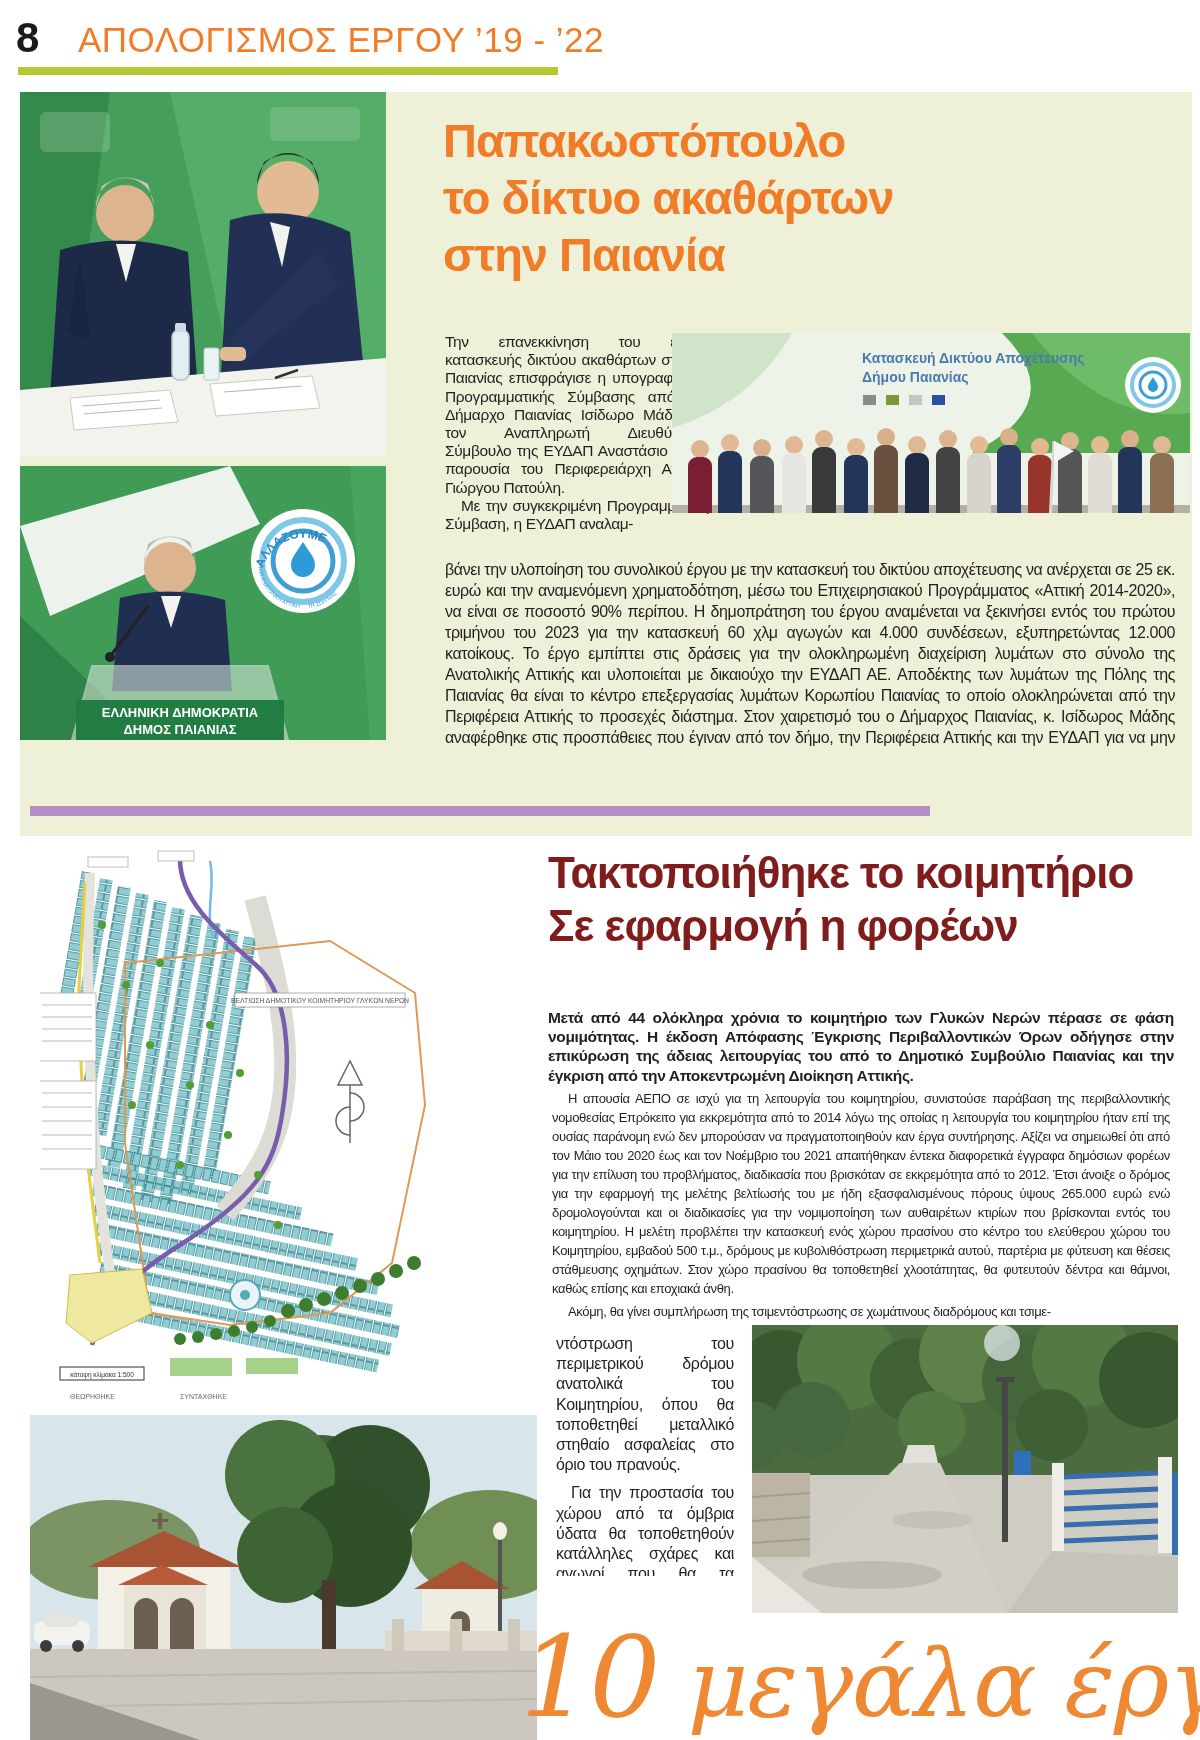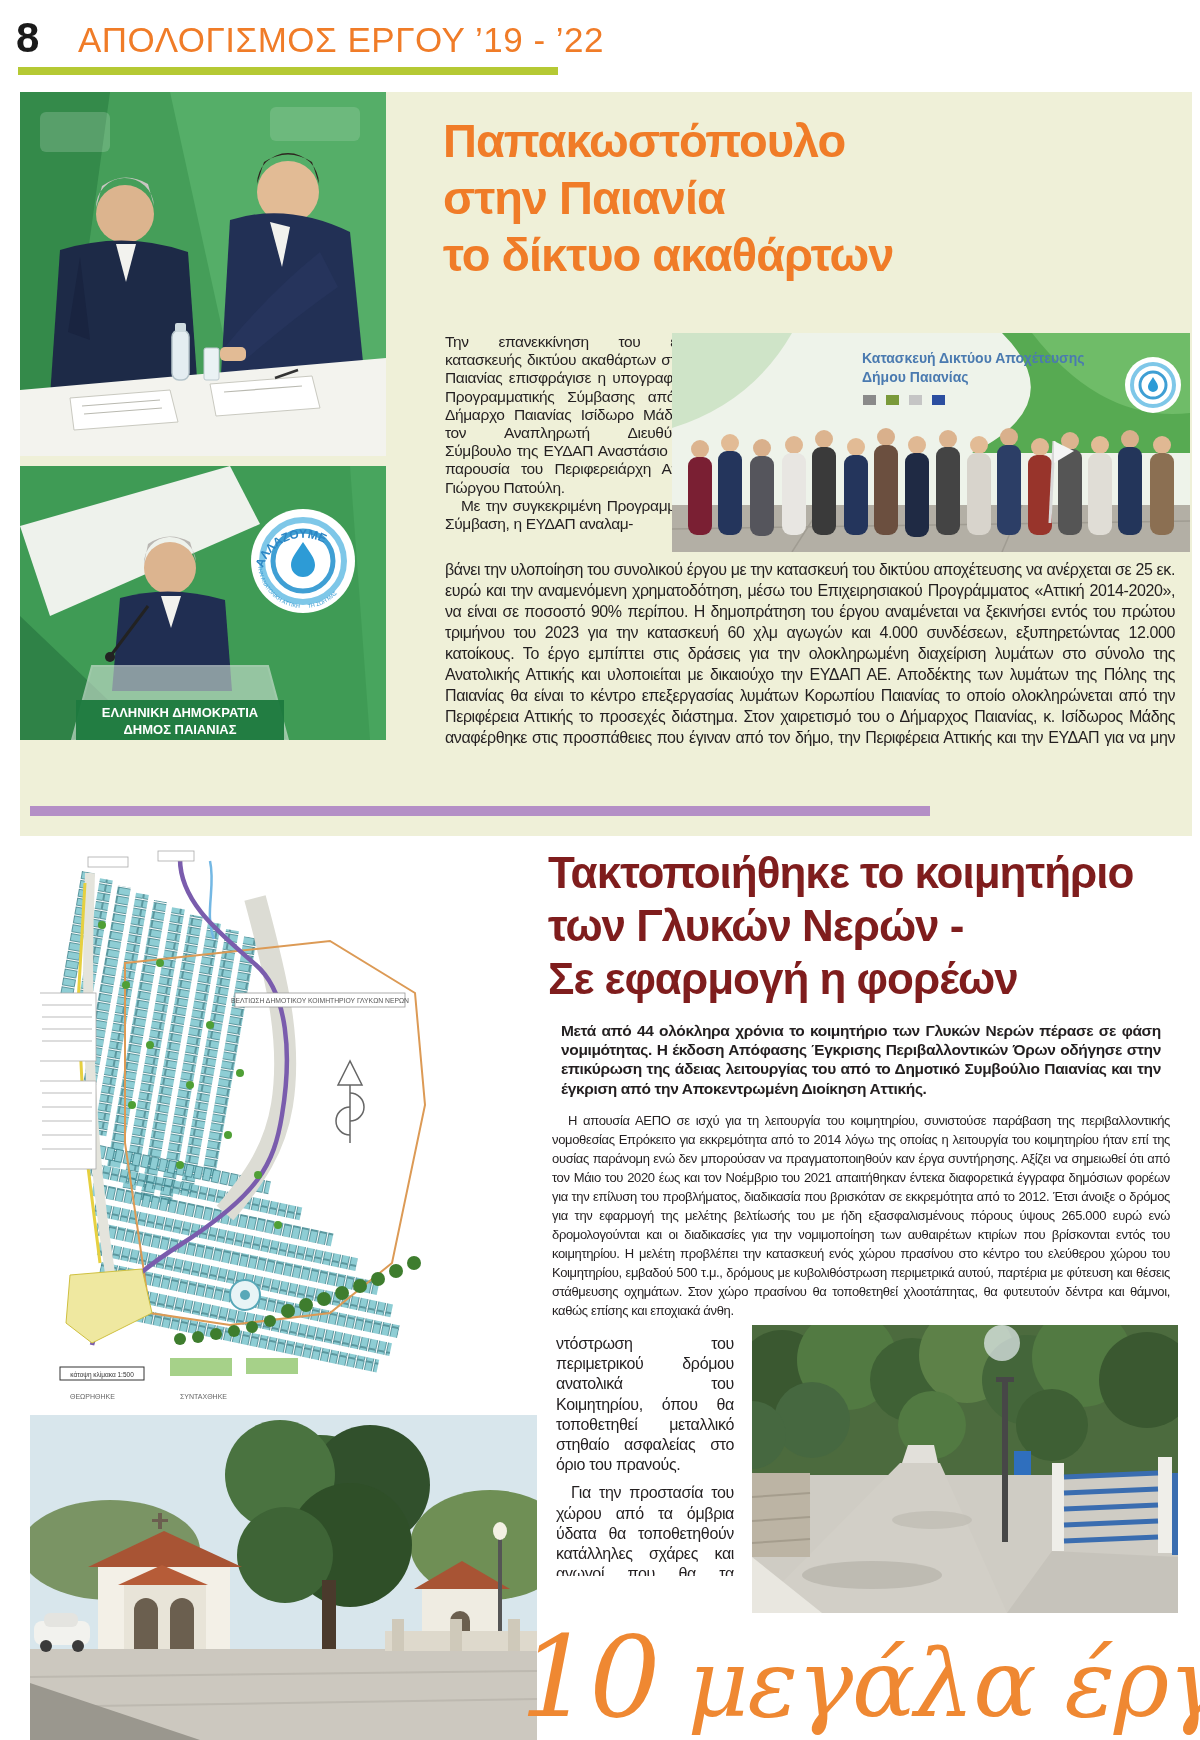--- a/index.html
+++ b/index.html
@@ -13,29 +13,29 @@
   
   .cream{left:20px;top:92px;width:1172px;height:744px;background:#eff0d8;}
   .photo{overflow:hidden;}
   .photo svg{display:block;}
   .a1-photo1{left:20px;top:92px;width:366px;height:364px;}
   .a1-photo2{left:20px;top:466px;width:366px;height:274px;}
   .a1-headline{left:443px;top:112px;font-size:47px;line-height:57px;font-weight:bold;color:#f07c28;letter-spacing:-1px;}
   .a1-col{left:445px;top:333px;width:264px;height:224px;overflow:hidden;}
   .a1-col p{margin:0;font-size:15.5px;line-height:18.2px;letter-spacing:-.35px;text-align:justify;}
   .a1-col p+p{text-indent:16px;}
-  .a1-group{left:672px;top:333px;width:518px;height:219px;}
+  .a1-group{left:672px;top:333px;width:518px;height:180px;}
   .a1-wide{left:445px;top:559px;width:730px;height:192px;font-size:16px;line-height:21px;
            letter-spacing:-.4px;text-align:justify;overflow:hidden;}
   .purple-bar{left:30px;top:806px;width:900px;height:10px;background:#b48fc6;}
   
   .a2-plan{left:30px;top:843px;width:440px;height:565px;background:#fff;}
   .a2-headline{left:548px;top:846px;font-size:44px;line-height:53px;font-weight:bold;color:#7f1d1d;letter-spacing:-1px;}
   .a2-text{left:548px;top:1008px;width:626px;height:312px;overflow:hidden;}
-  .a2-text .intro{margin:13px;font-weight:bold;font-size:15.5px;line-height:19.2px;letter-spacing:-.35px;text-align:justify;}
+  .a2-text .intro{margin:0;font-weight:bold;font-size:15.5px;line-height:19.2px;letter-spacing:-.35px;text-align:justify;}
   .a2-text .body{margin:4px;font-size:13px;line-height:19px;letter-spacing:-.35px;text-align:justify;text-indent:16px;}
   .a2-col{left:548px;top:1326px;width:194px;height:250px;overflow:hidden;}
   .a2-col p{margin:8px;font-size:16px;line-height:20.2px;letter-spacing:-.35px;text-align:justify;}
   .a2-col p+p{text-indent:15px;}
   .a2-road{left:752px;top:1325px;width:426px;height:288px;}
   .a2-church{left:30px;top:1415px;width:507px;height:325px;}
   .footer-line{left:520px;top:1612px;width:670px;white-space:nowrap;color:#ef8832;
                font-family:"DejaVu Serif",serif;font-style:italic;}
   .footer-line .big{font-size:112px;letter-spacing:-2px;}
   .footer-line .rest{font-size:94px;letter-spacing:-1px;}
@@ -128,22 +128,22 @@
 
       <polygon points="72,200 248,200 268,274 52,274" fill="#cfe2d4" opacity="0.6" stroke="#dfeae2" stroke-width="2"></polygon>
       <rect x="56" y="234" width="208" height="40" fill="#1d7a3e" opacity="0.96"></rect>
       <text x="160" y="251" text-anchor="middle" font-size="13" font-weight="bold" fill="#ffffff" font-family="Liberation Sans, sans-serif">ΕΛΛΗΝΙΚΗ ΔΗΜΟΚΡΑΤΙΑ</text>
       <text x="160" y="268" text-anchor="middle" font-size="13" font-weight="bold" fill="#ffffff" font-family="Liberation Sans, sans-serif">ΔΗΜΟΣ ΠΑΙΑΝΙΑΣ</text>
     </svg>
   </div>
 
   <div class="abs a1-headline">
     <div>Παπακωστόπουλο</div>
+    <div>το δίκτυο ακαθάρτων</div>
     <div>στην Παιανία</div>
-    <div>το δίκτυο ακαθάρτων</div>
   </div>
 
   <div class="abs a1-col">
     <p>Την επανεκκίνηση του έργου κατασκευής δικτύου ακαθάρτων στη ΔΕ Παιανίας επισφράγισε η υπογραφή της Προγραμματικής Σύμβασης από τον Δήμαρχο Παιανίας Ισίδωρο Μάδη και τον Αναπληρωτή Διευθύνοντα Σύμβουλο της ΕΥΔΑΠ Αναστάσιο Τόσιο παρουσία του Περιφερειάρχη Αττικής Γιώργου Πατούλη.</p>
     <p>Με την συγκεκριμένη Προγραμματική Σύμβαση, η ΕΥΔΑΠ αναλαμ-</p>
   </div>
 
   <div class="abs photo a1-group">
     <svg width="518" height="219" viewBox="0 0 518 219">
       <rect width="518" height="219" fill="#eef3ea"></rect>
@@ -331,21 +331,20 @@
         <rect x="30" y="524" width="84" height="13" fill="#ffffff" stroke="#333333" stroke-width="1"></rect>
         <text x="72" y="533.5" text-anchor="middle" font-size="6.5" fill="#333333" font-family="Liberation Sans, sans-serif">κάτοψη κλίμακα 1:500</text>
         <text x="40" y="556" font-size="7" fill="#666666" font-family="Liberation Sans, sans-serif">ΘΕΩΡΗΘΗΚΕ</text>
         <text x="150" y="556" font-size="7" fill="#666666" font-family="Liberation Sans, sans-serif">ΣΥΝΤΑΧΘΗΚΕ</text>
       </g>
     </svg>
   </div>
 
   <div class="abs a2-headline">
     <div>Τακτοποιήθηκε το κοιμητήριο</div>
-    <div>των Γλυκών Νερών -</div>
     <div>Σε εφαρμογή η φορέων</div>
   </div>
 
   <div class="abs a2-text">
     <p class="intro">Μετά από 44 ολόκληρα χρόνια το κοιμητήριο των Γλυκών Νερών πέρασε σε φάση νομιμότητας. Η έκδοση Απόφασης Έγκρισης Περιβαλλοντικών Όρων οδήγησε στην επικύρωση της άδειας λειτουργίας του από το Δημοτικό Συμβούλιο Παιανίας και την έγκριση από την Αποκεντρωμένη Διοίκηση Αττικής.</p>
     <p class="body">Η απουσία ΑΕΠΟ σε ισχύ για τη λειτουργία του κοιμητηρίου, συνιστούσε παράβαση της περιβαλλοντικής νομοθεσίας Επρόκειτο για εκκρεμότητα από το 2014 λόγω της οποίας η λειτουργία του κοιμητηρίου ήταν επί της ουσίας παράνομη ενώ δεν μπορούσαν να πραγματοποιηθούν καν έργα συντήρησης. Αξίζει να σημειωθεί ότι από τον Μάιο του 2020 έως και τον Νοέμβριο του 2021 απαιτήθηκαν έντεκα διαφορετικά έγγραφα δημόσιων φορέων για την επίλυση του προβλήματος, διαδικασία που βρισκόταν σε εκκρεμότητα από το 2012. Έτσι άνοιξε ο δρόμος για την εφαρμογή της μελέτης βελτίωσής του με ήδη εξασφαλισμένους πόρους ύψους 265.000 ευρώ ενώ δρομολογούνται και οι διαδικασίες για την νομιμοποίηση των αυθαιρέτων κτιρίων που βρίσκονται εντός του κοιμητηρίου. Η μελέτη προβλέπει την κατασκευή ενός χώρου πρασίνου στο κέντρο του ελεύθερου χώρου του Κοιμητηρίου, εμβαδού 500 τ.μ., δρόμους με κυβολιθόστρωση περιμετρικά αυτού, παρτέρια με φύτευση και θέσεις στάθμευσης οχημάτων. Στον χώρο πρασίνου θα τοποθετηθεί χλοοτάπητας, θα φυτευτούν δέντρα και θάμνοι, καθώς επίσης και εποχιακά άνθη.</p>
     <p class="body">Ακόμη, θα γίνει συμπλήρωση της τσιμεντόστρωσης σε χωμάτινους διαδρόμους και τσιμε-</p>
   </div>
 
   <div class="abs a2-col">

